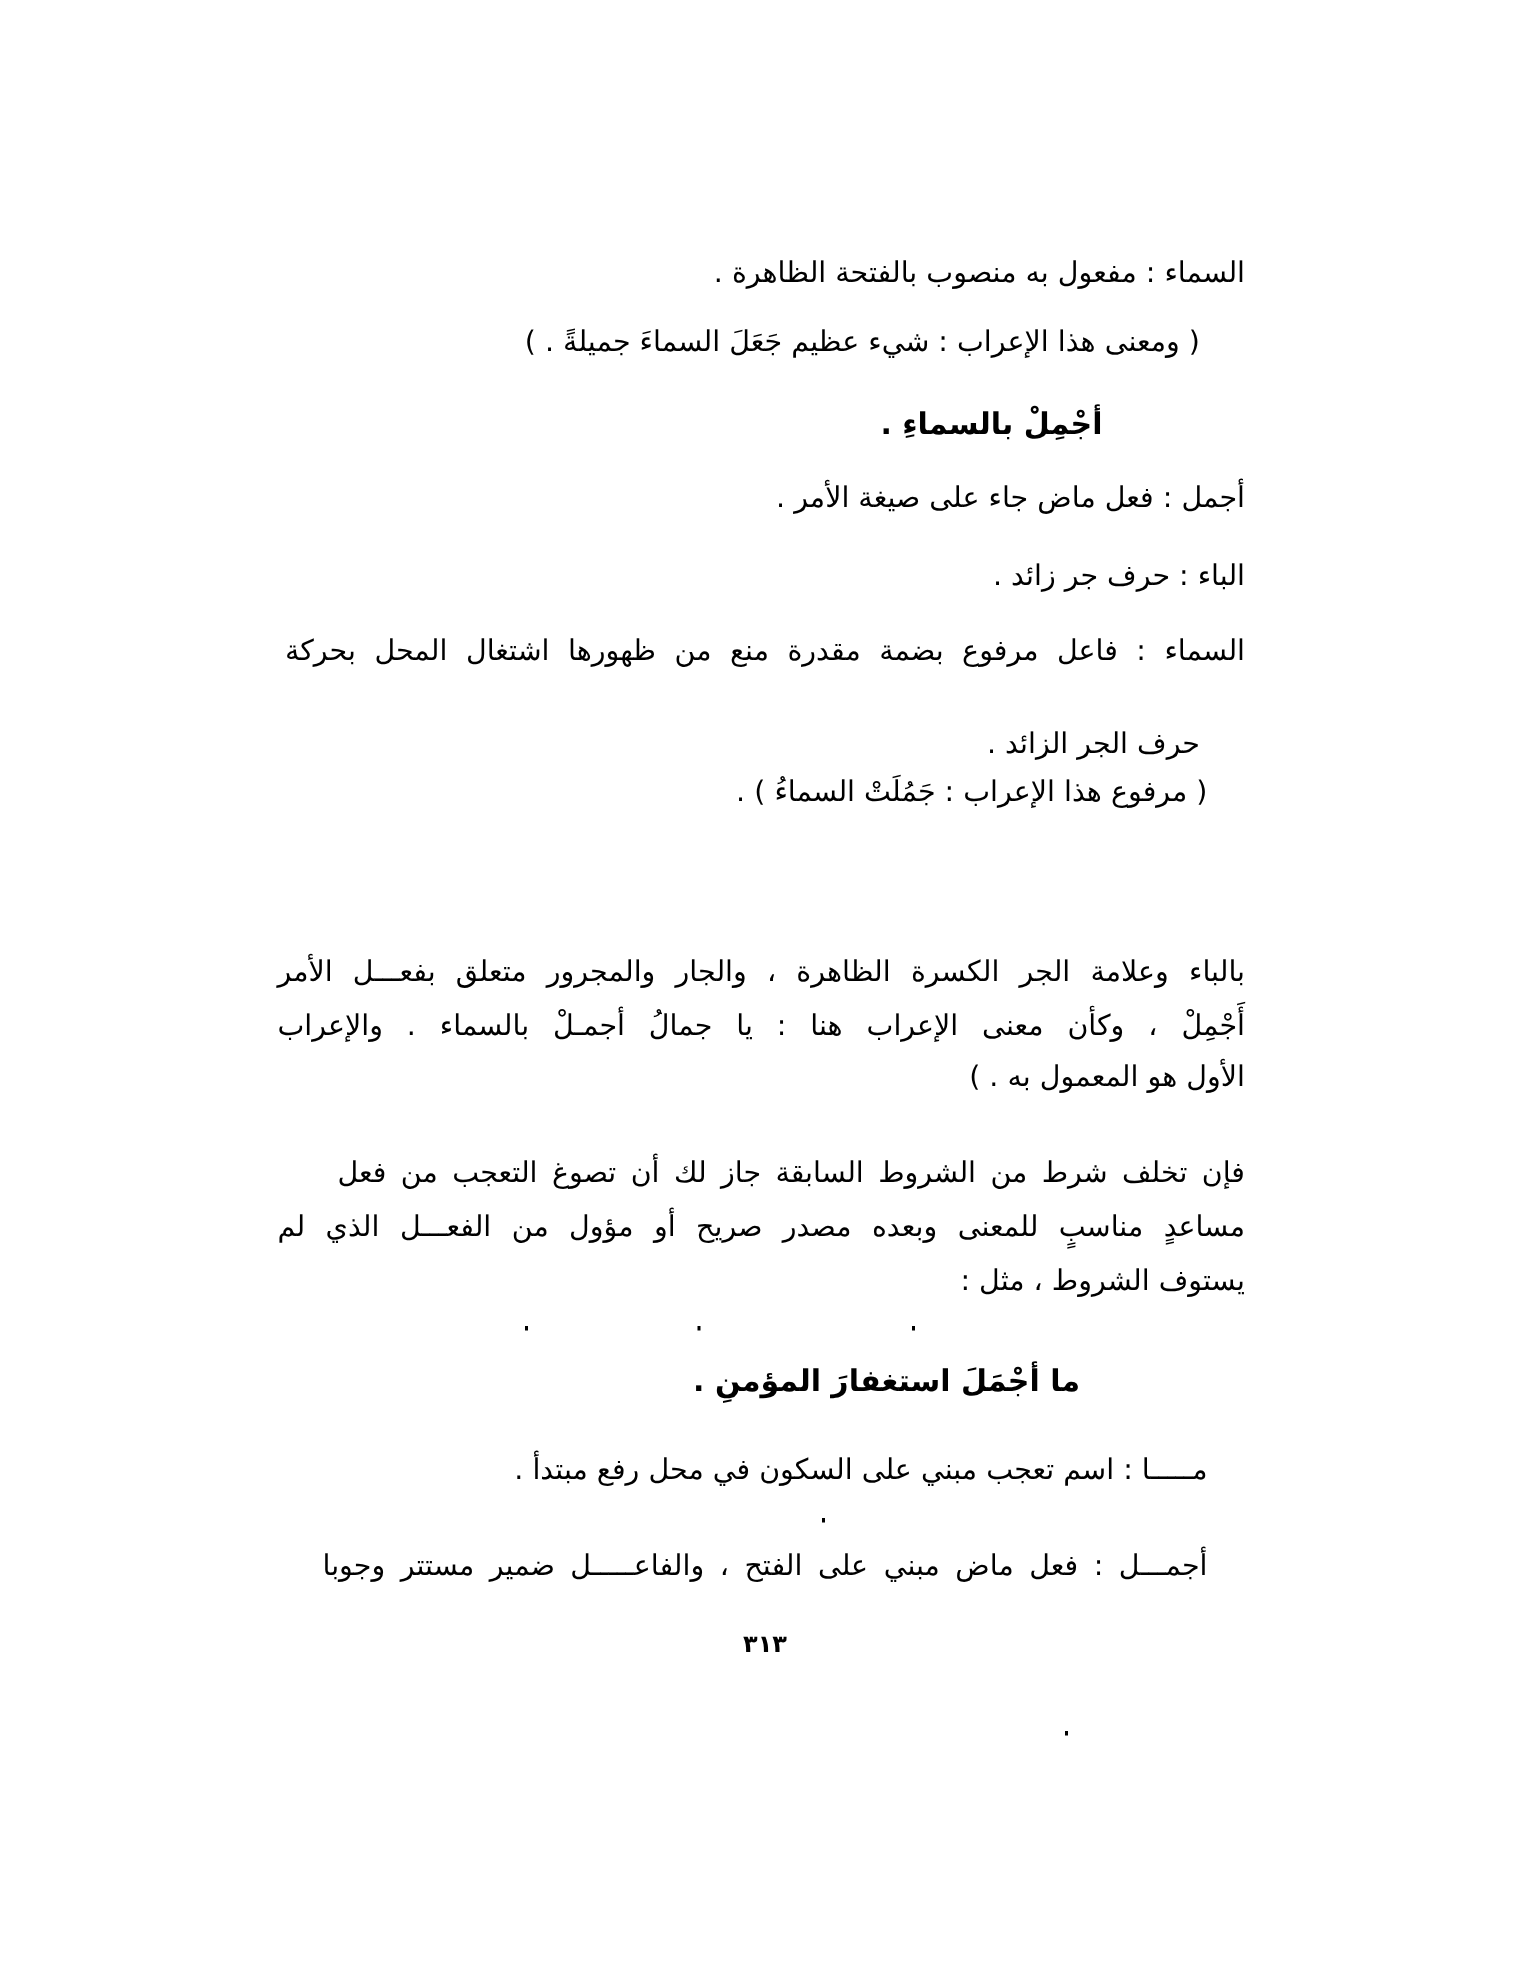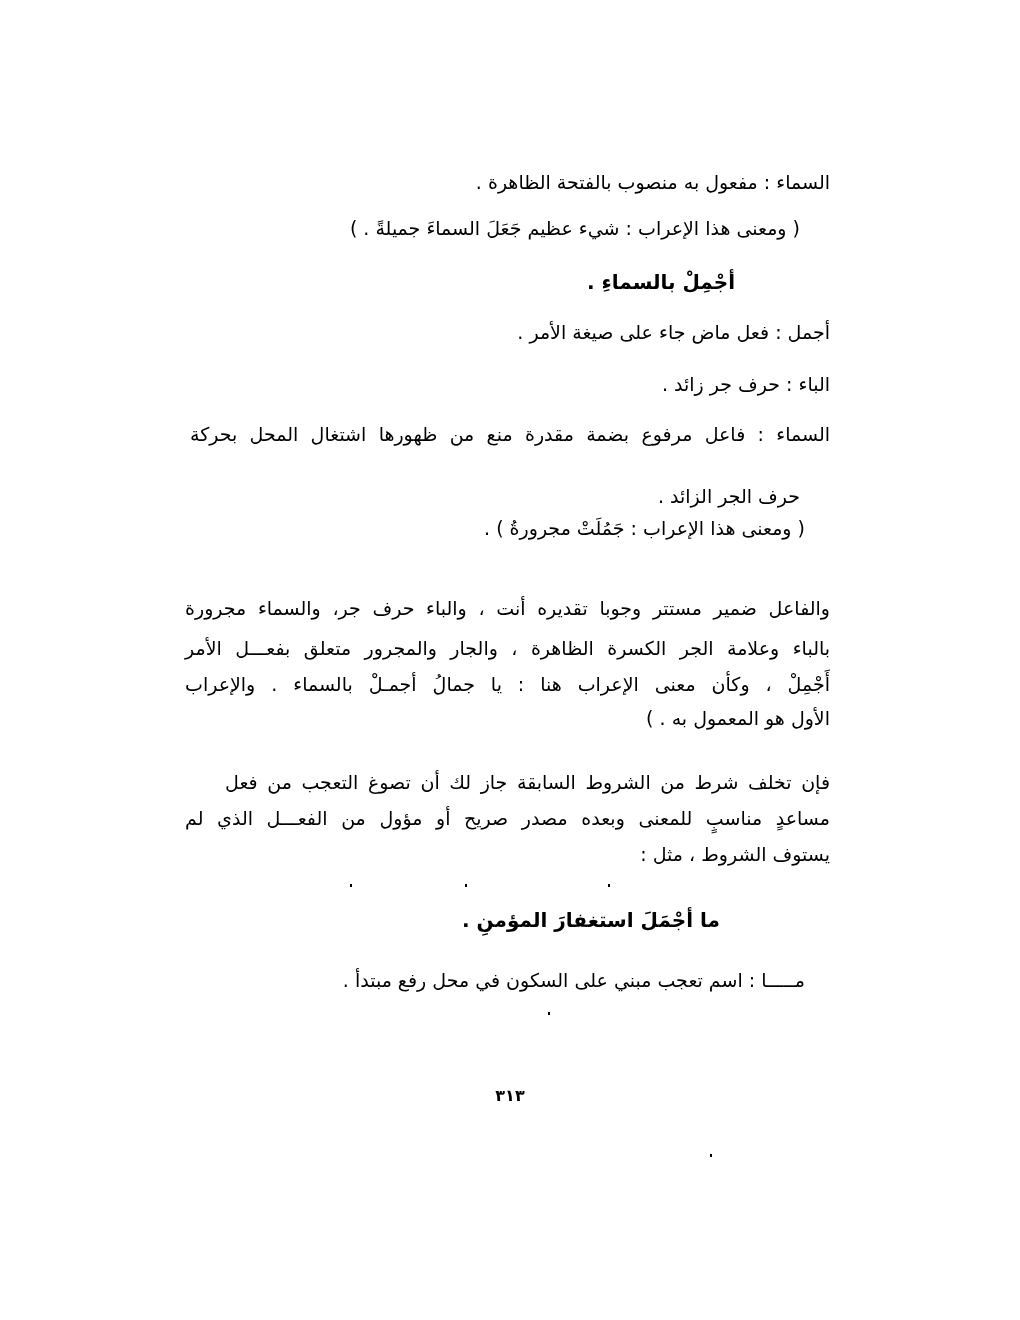--- a/index.html
+++ b/index.html
@@ -63,41 +63,41 @@
   <div class="line bold" style="right:285px; top:268px;margin-left:44px;">أجْمِلْ بالسماءِ .</div>
 
   <div class="line" style="right:190px; top:318px;">أجمل : فعل ماض جاء على صيغة الأمر .</div>
 
   <div class="line" style="right:190px; top:370px;">الباء : حرف جر زائد .</div>
 
   <div class="line justify" style="right:190px; width:640px; top:420px;">السماء : فاعل مرفوع بضمة مقدرة منع من ظهورها اشتغال المحل بحركة</div>
 
   <div class="line" style="right:220px; top:468px;margin-top:14px;">حرف الجر الزائد .</div>
 
-  <div class="line" style="right:215px; top:514px;">( ومعنى هذا الإعراب : جَمُلَتْ مجرورةُ ) .</div>
+  <div class="line" style="right:215px; top:514px;">( مرفوع هذا الإعراب : جَمُلَتْ السماءُ ) .</div>
 
 
-  <div class="line justify" style="right:190px; width:645px; top:594px;">والفاعل ضمير مستتر وجوبا تقديره أنت ، والباء حرف جر، والسماء مجرورة</div>
 
   <div class="line justify" style="right:190px; width:645px; top:634px;">بالباء وعلامة الجر الكسرة الظاهرة ، والجار والمجرور متعلق بفعـــل الأمر</div>
 
   <div class="line justify" style="right:190px; width:645px; top:670px;">أَجْمِلْ ، وكأن معنى الإعراب هنا : يا جمالُ أجمـلْ بالسماء . والإعراب</div>
 
   <div class="line" style="right:190px; top:704px;">الأول هو المعمول به . )</div>
 
   <div class="line justify" style="right:190px; width:645px; top:804px;">مساعدٍ مناسبٍ للمعنى وبعده مصدر صريح أو مؤول من الفعـــل الذي لم</div>
 
   <div class="line justify" style="right:190px; width:605px; top:768px;">فإن تخلف شرط من الشروط السابقة جاز لك أن تصوغ التعجب من فعل</div>
 
   <div class="line" style="right:190px; top:840px;">يستوف الشروط ، مثل :</div>
 
   <div class="line" style="right:215px; top:966px;">مـــــا   :   اسم تعجب مبني على السكون في محل رفع مبتدأ .</div>
 
   <div class="line bold" style="right:300px; top:906px;">ما أجْمَلَ استغفارَ المؤمنِ .</div>
 
+  <div class="line justify" style="right:215px; width:590px; top:1030px;">أجمـــل   :   فعل ماض مبني على الفتح ، والفاعـــــل ضمير مستتر وجوبا</div>
 
   <div class="pagenum" style="left:470px; top:1086px; width:80px;">٣١٣</div>
 
   <div class="speck" style="left:350px; top:884px;"></div>
   <div class="speck" style="left:465px; top:884px;"></div>
   <div class="speck" style="left:608px; top:884px;"></div>
   <div class="speck" style="left:710px; top:1154px;"></div>
   <div class="speck" style="left:548px; top:1012px;"></div>
 
 </div>

